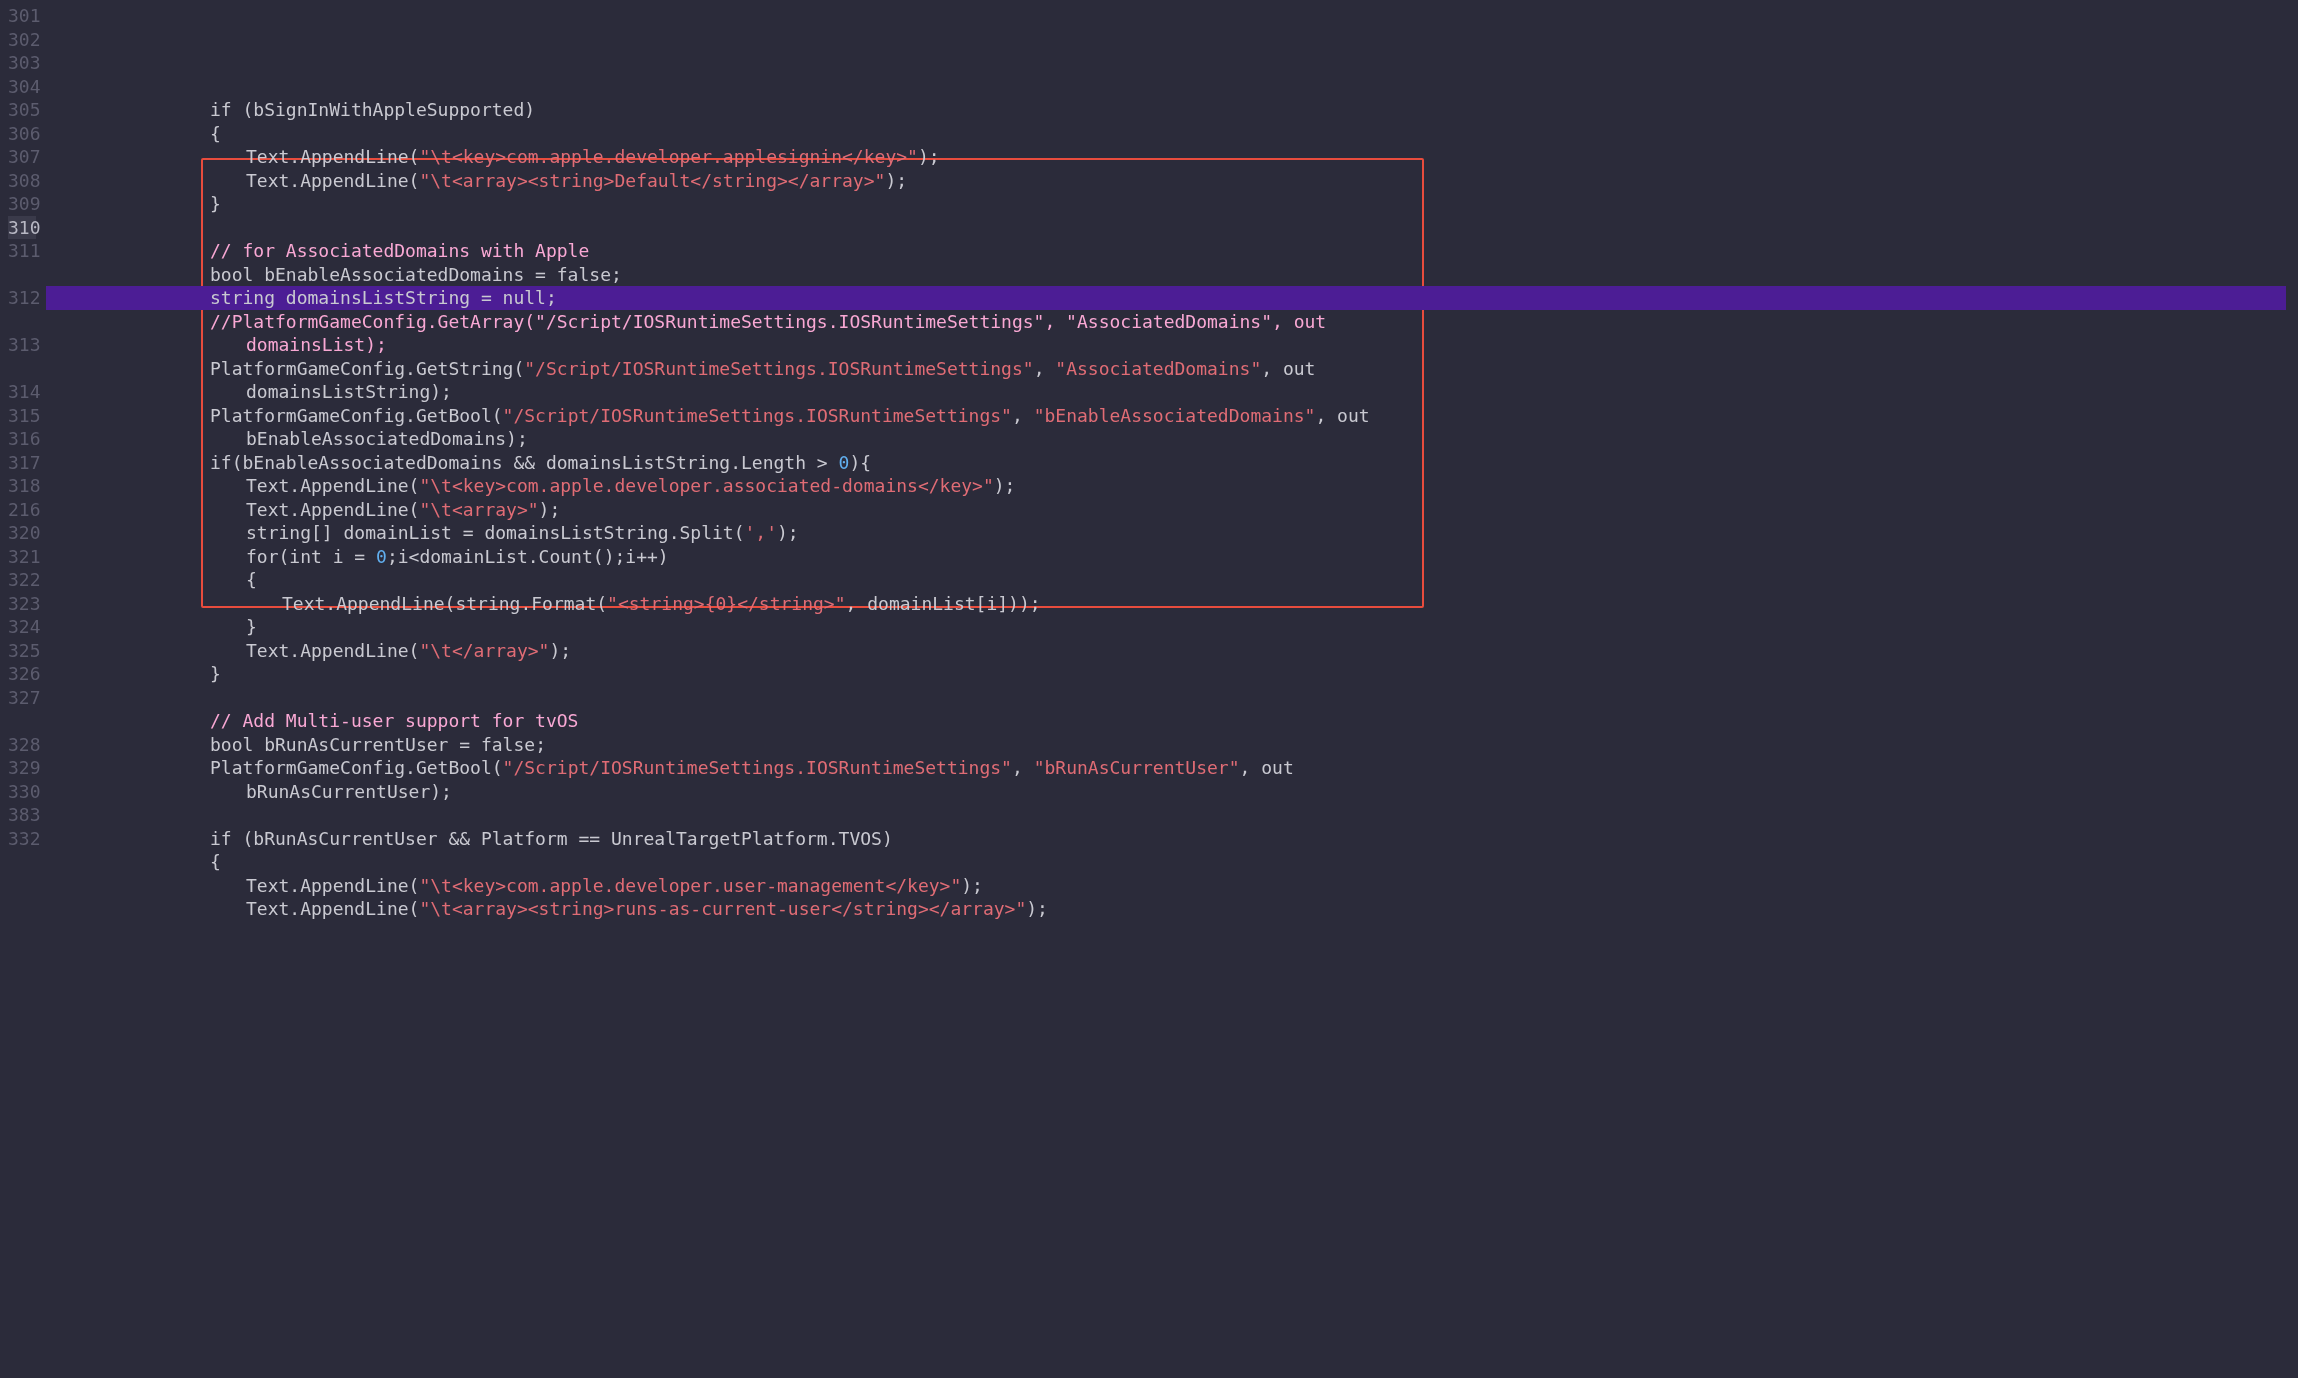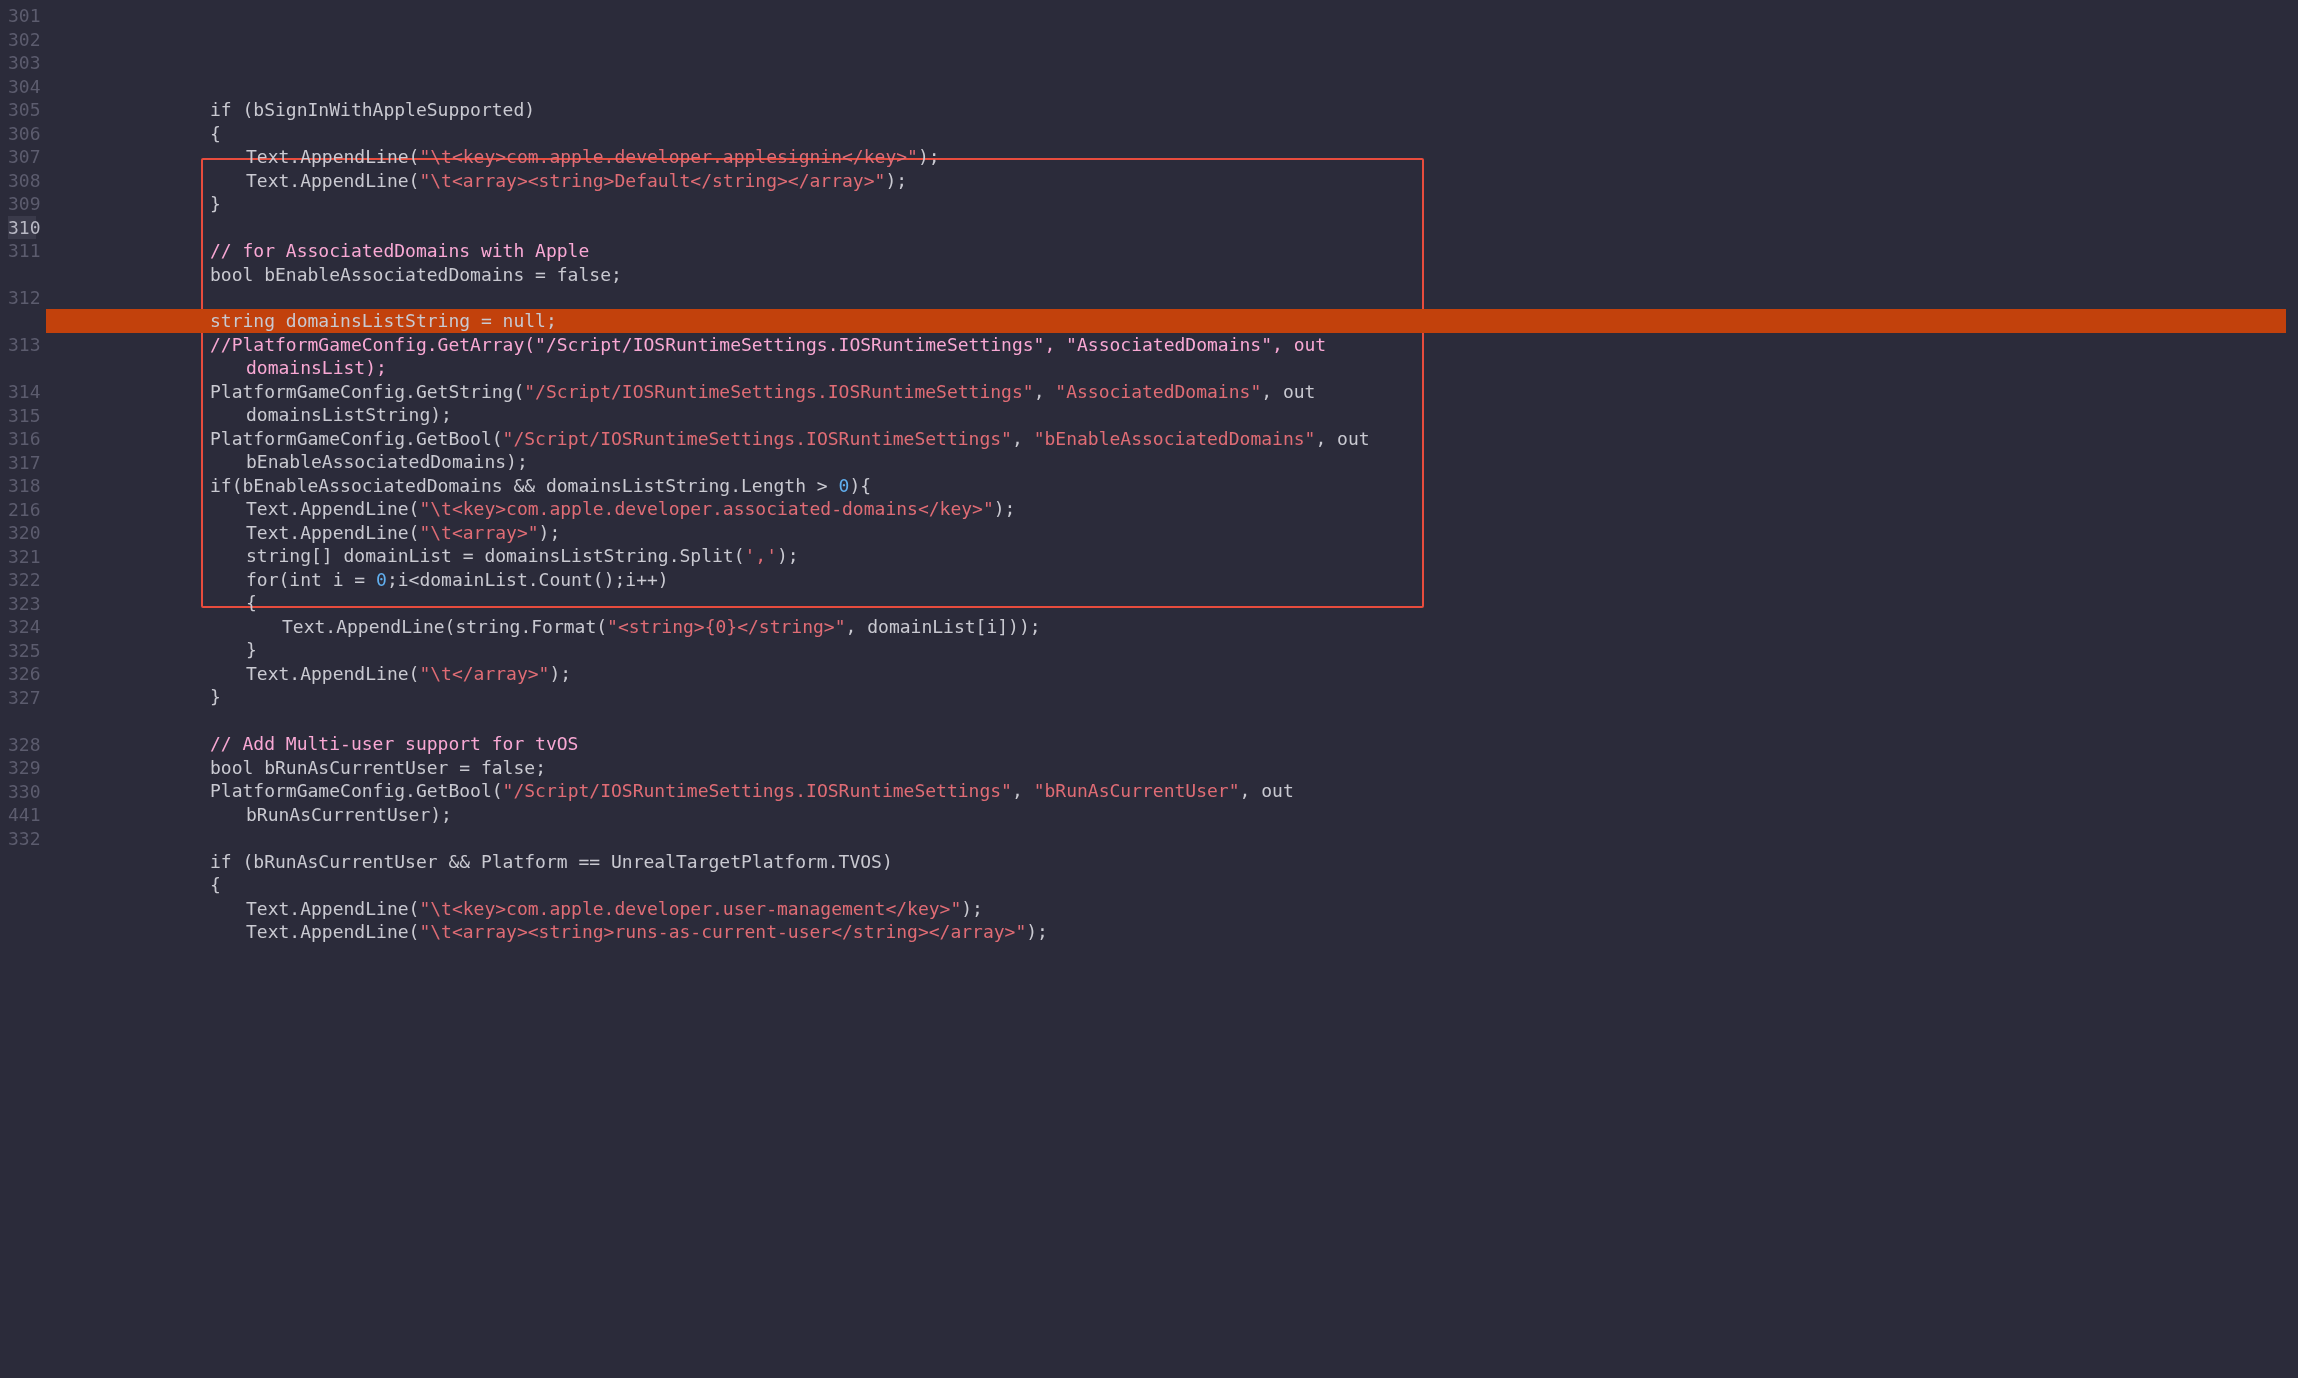--- a/index.html
+++ b/index.html
@@ -35,21 +35,21 @@
     flex: 1;
     padding: 4px 12px 0 0;
     position: relative;
     white-space: pre;
   }
   .row {
     height: 23.5px;
     padding-left: 8px;
     position: relative;
   }
-  .row.current { background: #c2410c; margin-top: 23px; }
+  .row.current { background: #4c1d95; }
   .tok-str   { color: #e06c75; }
   .tok-num   { color: #61afef; }
   .tok-com   { color: #f9a8d4; }
   .tok-id    { color: #c9c9d1; }
   .tok-op    { color: #c9c9d1; }
   .tok-null  { color: #c9c9d1; }
   .tok-bool  { color: #c9c9d1; }
 
   .highlight-box {
     position: absolute;
@@ -94,19 +94,19 @@
       <div class="ln">322</div>
       <div class="ln">323</div>
       <div class="ln">324</div>
       <div class="ln">325</div>
       <div class="ln">326</div>
       <div class="ln">327</div>
       <div class="ln"></div>
       <div class="ln">328</div>
       <div class="ln">329</div>
       <div class="ln">330</div>
-      <div class="ln">441</div>
+      <div class="ln">383</div>
       <div class="ln">332</div>
     </div>
   <div class="code-area" id="code">
     <div class="highlight-box"></div>
   <div class="row" style="padding-left: 8px;"></div><div class="row" style="padding-left: 164px;"><span class="tok-id">if (bSignInWithAppleSupported)</span></div><div class="row" style="padding-left: 164px;"><span class="tok-op">{</span></div><div class="row" style="padding-left: 200px;"><span class="tok-id">Text.AppendLine(</span><span class="tok-str">"\t&lt;key&gt;com.apple.developer.applesignin&lt;/key&gt;"</span><span class="tok-op">);</span></div><div class="row" style="padding-left: 200px;"><span class="tok-id">Text.AppendLine(</span><span class="tok-str">"\t&lt;array&gt;&lt;string&gt;Default&lt;/string&gt;&lt;/array&gt;"</span><span class="tok-op">);</span></div><div class="row" style="padding-left: 164px;"><span class="tok-op">}</span></div><div class="row" style="padding-left: 8px;"></div><div class="row" style="padding-left: 164px;"><span class="tok-com">// for AssociatedDomains with Apple</span></div><div class="row" style="padding-left: 164px;"><span class="tok-id">bool bEnableAssociatedDomains = </span><span class="tok-bool">false</span><span class="tok-op">;</span></div><div class="row current" style="padding-left: 164px;"><span class="tok-id">string domainsListString = </span><span class="tok-null">null</span><span class="tok-op">;</span></div><div class="row" style="padding-left: 164px;"><span class="tok-com">//PlatformGameConfig.GetArray("/Script/IOSRuntimeSettings.IOSRuntimeSettings", "AssociatedDomains", out </span></div><div class="row" style="padding-left: 200px;"><span class="tok-com">domainsList);</span></div><div class="row" style="padding-left: 164px;"><span class="tok-id">PlatformGameConfig.GetString(</span><span class="tok-str">"/Script/IOSRuntimeSettings.IOSRuntimeSettings"</span><span class="tok-op">, </span><span class="tok-str">"AssociatedDomains"</span><span class="tok-id">, out </span></div><div class="row" style="padding-left: 200px;"><span class="tok-id">domainsListString);</span></div><div class="row" style="padding-left: 164px;"><span class="tok-id">PlatformGameConfig.GetBool(</span><span class="tok-str">"/Script/IOSRuntimeSettings.IOSRuntimeSettings"</span><span class="tok-op">, </span><span class="tok-str">"bEnableAssociatedDomains"</span><span class="tok-id">, out </span></div><div class="row" style="padding-left: 200px;"><span class="tok-id">bEnableAssociatedDomains);</span></div><div class="row" style="padding-left: 164px;"><span class="tok-id">if(bEnableAssociatedDomains &amp;&amp; domainsListString.Length &gt; </span><span class="tok-num">0</span><span class="tok-op">){</span></div><div class="row" style="padding-left: 200px;"><span class="tok-id">Text.AppendLine(</span><span class="tok-str">"\t&lt;key&gt;com.apple.developer.associated-domains&lt;/key&gt;"</span><span class="tok-op">);</span></div><div class="row" style="padding-left: 200px;"><span class="tok-id">Text.AppendLine(</span><span class="tok-str">"\t&lt;array&gt;"</span><span class="tok-op">);</span></div><div class="row" style="padding-left: 200px;"><span class="tok-id">string[] domainList = domainsListString.Split(</span><span class="tok-str">','</span><span class="tok-op">);</span></div><div class="row" style="padding-left: 200px;"><span class="tok-id">for(int i = </span><span class="tok-num">0</span><span class="tok-id">;i&lt;domainList.Count();i++)</span></div><div class="row" style="padding-left: 200px;"><span class="tok-op">{</span></div><div class="row" style="padding-left: 236px;"><span class="tok-id">Text.AppendLine(string.Format(</span><span class="tok-str">"&lt;string&gt;{0}&lt;/string&gt;"</span><span class="tok-id">, domainList[i]));</span></div><div class="row" style="padding-left: 200px;"><span class="tok-op">}</span></div><div class="row" style="padding-left: 200px;"><span class="tok-id">Text.AppendLine(</span><span class="tok-str">"\t&lt;/array&gt;"</span><span class="tok-op">);</span></div><div class="row" style="padding-left: 164px;"><span class="tok-op">}</span></div><div class="row" style="padding-left: 8px;"></div><div class="row" style="padding-left: 164px;"><span class="tok-com">// Add Multi-user support for tvOS</span></div><div class="row" style="padding-left: 164px;"><span class="tok-id">bool bRunAsCurrentUser = </span><span class="tok-bool">false</span><span class="tok-op">;</span></div><div class="row" style="padding-left: 164px;"><span class="tok-id">PlatformGameConfig.GetBool(</span><span class="tok-str">"/Script/IOSRuntimeSettings.IOSRuntimeSettings"</span><span class="tok-op">, </span><span class="tok-str">"bRunAsCurrentUser"</span><span class="tok-id">, out </span></div><div class="row" style="padding-left: 200px;"><span class="tok-id">bRunAsCurrentUser);</span></div><div class="row" style="padding-left: 8px;"></div><div class="row" style="padding-left: 164px;"><span class="tok-id">if (bRunAsCurrentUser &amp;&amp; Platform == UnrealTargetPlatform.TVOS)</span></div><div class="row" style="padding-left: 164px;"><span class="tok-op">{</span></div><div class="row" style="padding-left: 200px;"><span class="tok-id">Text.AppendLine(</span><span class="tok-str">"\t&lt;key&gt;com.apple.developer.user-management&lt;/key&gt;"</span><span class="tok-op">);</span></div><div class="row" style="padding-left: 200px;"><span class="tok-id">Text.AppendLine(</span><span class="tok-str">"\t&lt;array&gt;&lt;string&gt;runs-as-current-user&lt;/string&gt;&lt;/array&gt;"</span><span class="tok-op">);</span></div></div>
 </div>
 
 </body></html>

